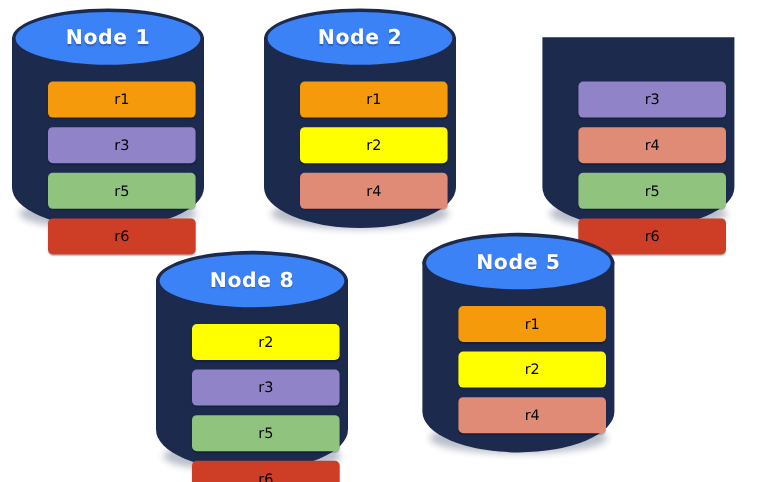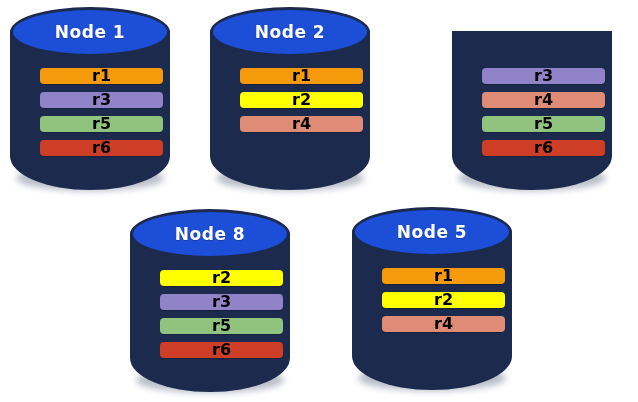--- a/index.html
+++ b/index.html
@@ -33,21 +33,21 @@
     background:#1C2A4E;
     border-radius:50%;
     filter:blur(3px);
     opacity:.30;
   }
   
   .cyl-top{
     position:absolute;
     left:0; top:2px;
     width:160px; height:50px;
-    background:#1d4ed8;
+    background:#3b82f6;
     border:3px solid #1C2A4E;
     box-sizing:border-box;
     border-radius:50%;
     display:flex;
     align-items:center;
     justify-content:center;
   }
   .node-title{
     color:#ffffff;
     font-size:17px;
@@ -57,29 +57,29 @@
     text-shadow:0 1px 1px rgba(20,35,70,.35);
   }
 
   
   .records{
     position:absolute;
     left:30px; top:63px;
     width:123px;
   }
   .record{
-    height:16px;
+    height:30px;
     margin-bottom:8px;
     border-radius:4px;
     display:flex;
     align-items:center;
     justify-content:center;
     color:#000000;
-    font-size:16px;
-    font-weight:bold;
+    font-size:12px;
+    font-weight:normal;
     line-height:1;
     box-shadow:0 1px 1px rgba(0,0,0,.25);
   }
   .record:last-child{margin-bottom:0;}
 </style>
 </head>
 <body>
 
 <div id="stage">
     <div class="node" style="left: 10px; top: 5px;">
@@ -88,21 +88,21 @@
       <div class="cyl-top">
         <span class="node-title">Node  1</span>
       </div>
       <div class="records">
         <div class="record" style="background: rgb(245, 155, 11);">r1</div>
         <div class="record" style="background: rgb(145, 131, 200);">r3</div>
         <div class="record" style="background: rgb(144, 196, 126);">r5</div>
         <div class="record" style="background: rgb(206, 62, 38);">r6</div>
       </div>
     </div>
-    <div class="node" style="left: 210px; top: 5px; text-align: center;">
+    <div class="node" style="left: 220px; top: 5px; text-align: center;">
       <div class="cyl-shadow"></div>
       <div class="cyl-body"></div>
       <div class="cyl-top">
         <span class="node-title">Node  2</span>
       </div>
       <div class="records">
         <div class="record" style="background: rgb(245, 155, 11);">r1</div>
         <div class="record" style="background: rgb(255, 255, 0);">r2</div>
         <div class="record" style="background: rgb(224, 139, 118);">r4</div>
       </div>
@@ -123,21 +123,21 @@
       <div class="cyl-top">
         <span class="node-title">Node  8</span>
       </div>
       <div class="records">
         <div class="record" style="background: rgb(255, 255, 0);">r2</div>
         <div class="record" style="background: rgb(145, 131, 200);">r3</div>
         <div class="record" style="background: rgb(144, 196, 126);">r5</div>
         <div class="record" style="background: rgb(206, 62, 38);">r6</div>
       </div>
     </div>
-    <div class="node" style="left: 352px; top: 205px;">
+    <div class="node" style="left: 352px; top: 192px;">
       <div class="cyl-shadow"></div>
       <div class="cyl-body"></div>
       <div class="cyl-top">
         <span class="node-title">Node  5</span>
       </div>
       <div class="records">
         <div class="record" style="background: rgb(245, 155, 11);">r1</div>
         <div class="record" style="background: rgb(255, 255, 0);">r2</div>
         <div class="record" style="background: rgb(224, 139, 118);">r4</div>
       </div>

